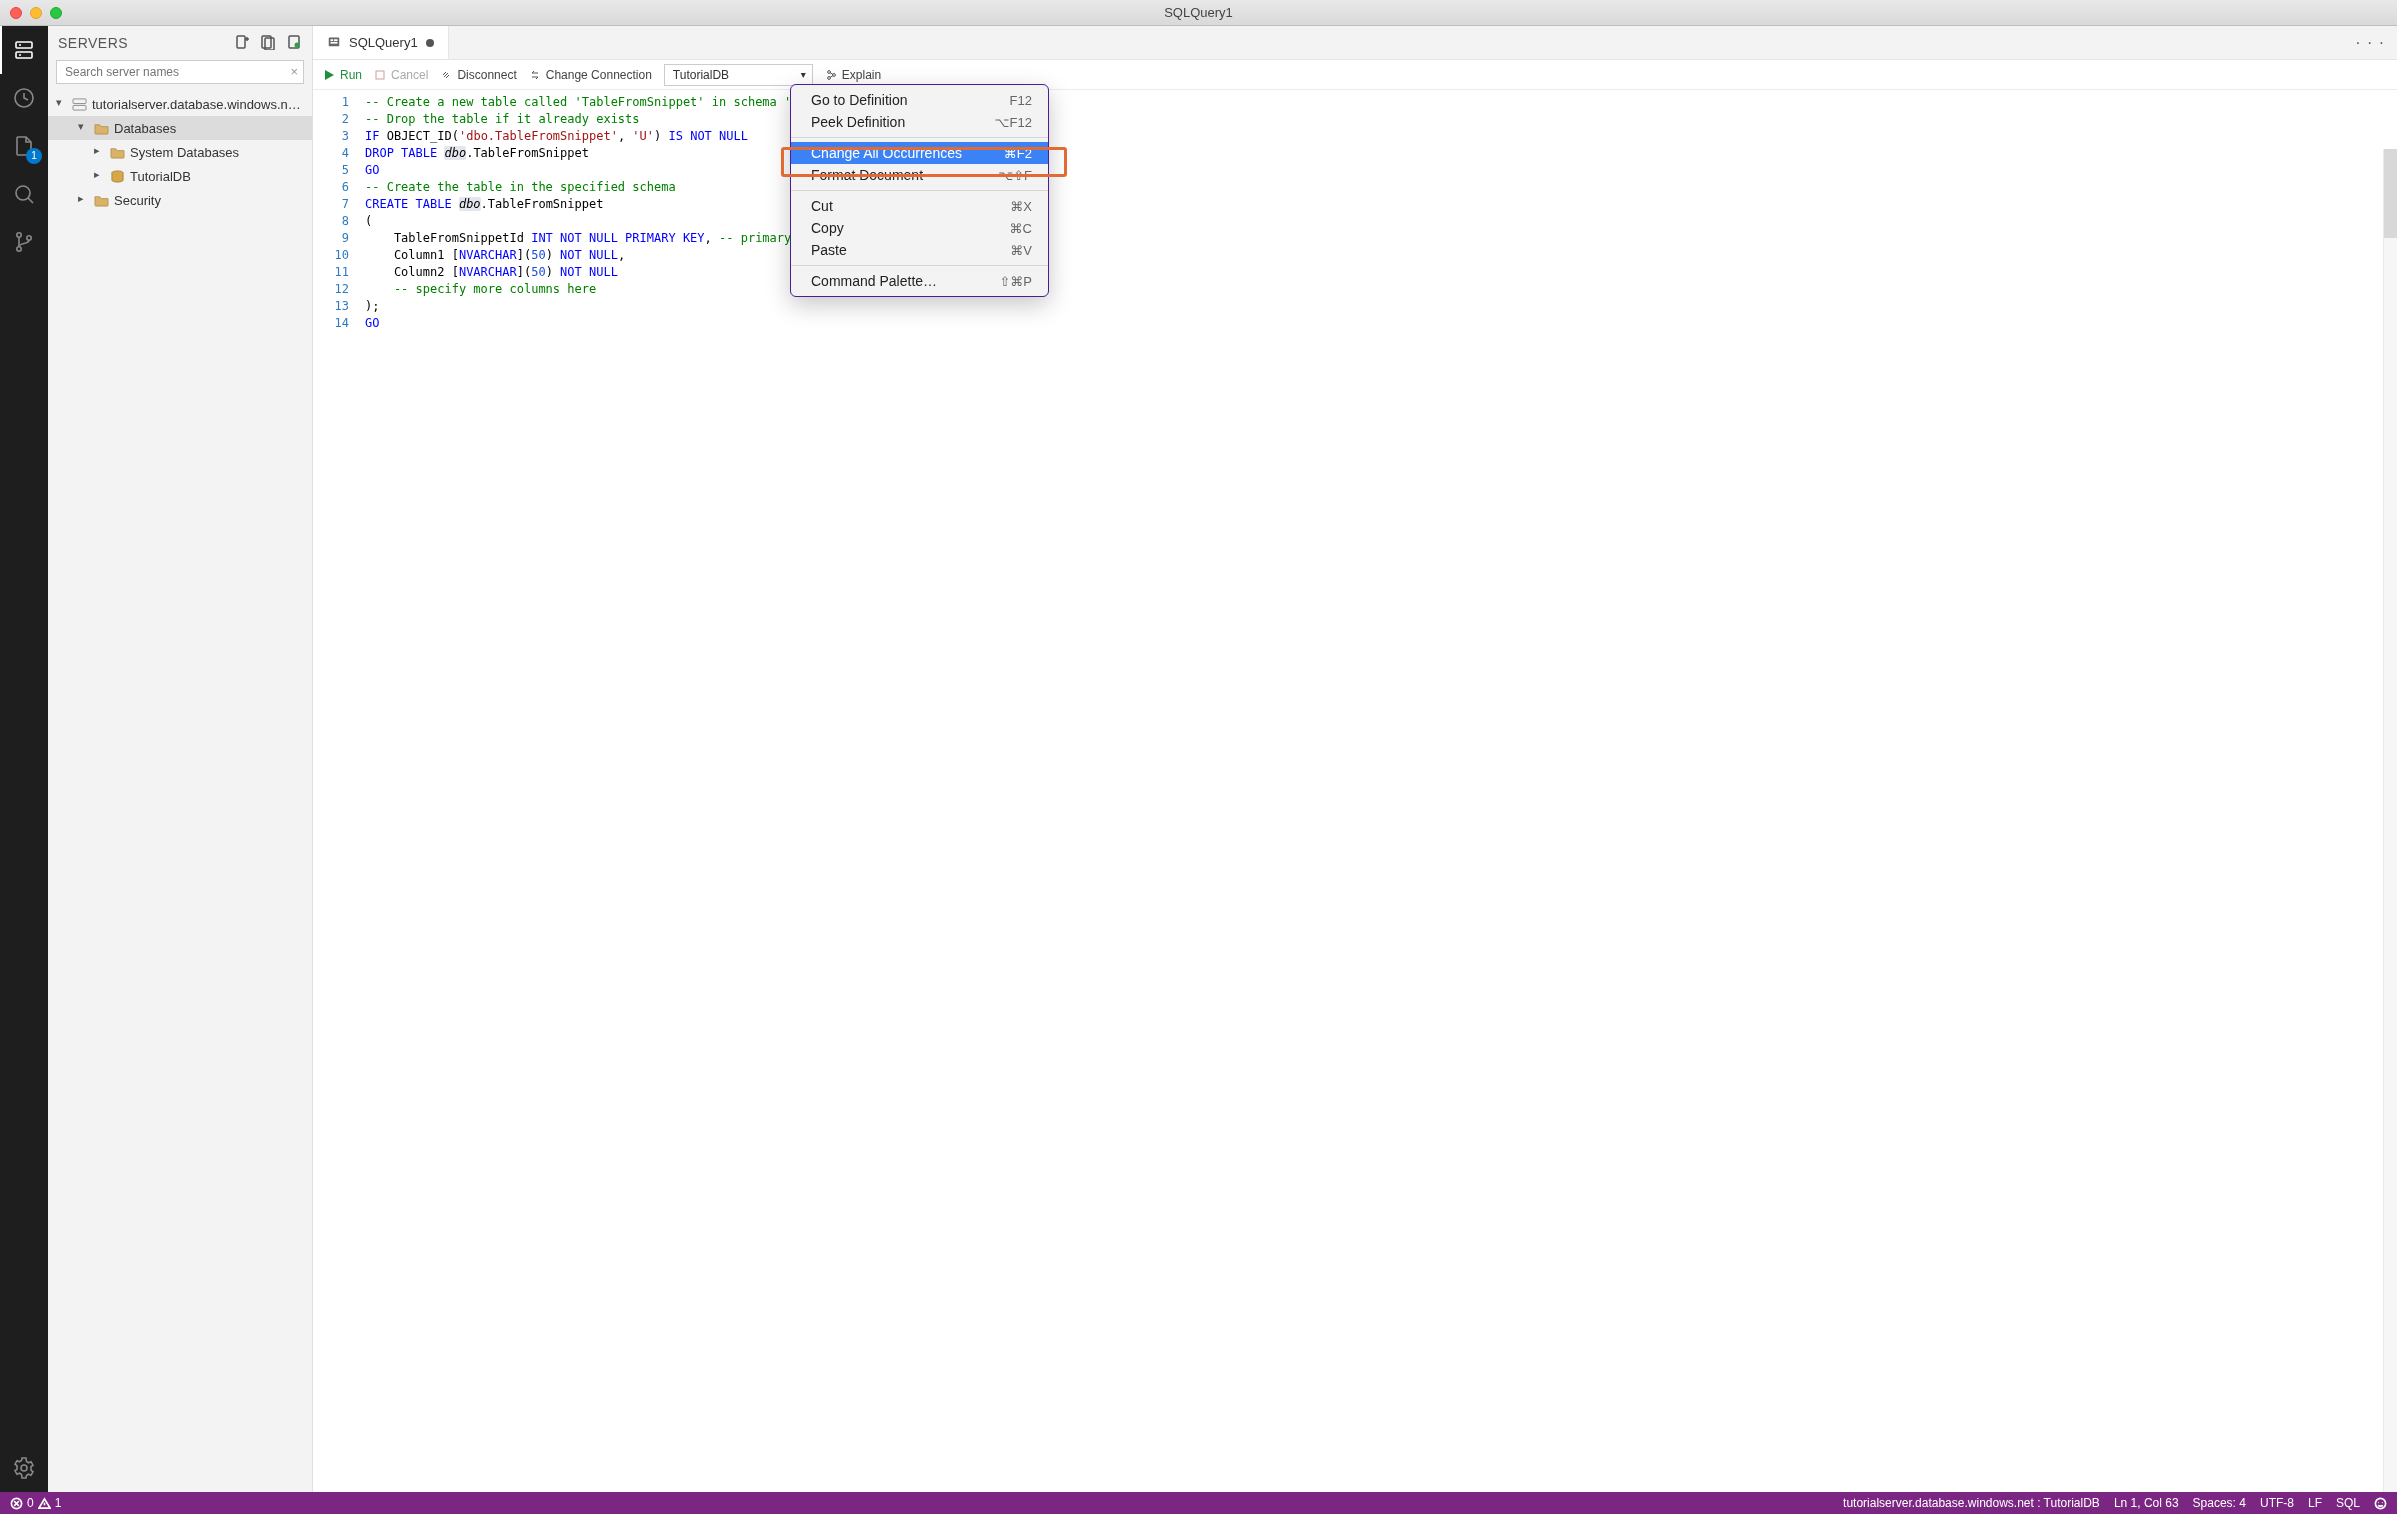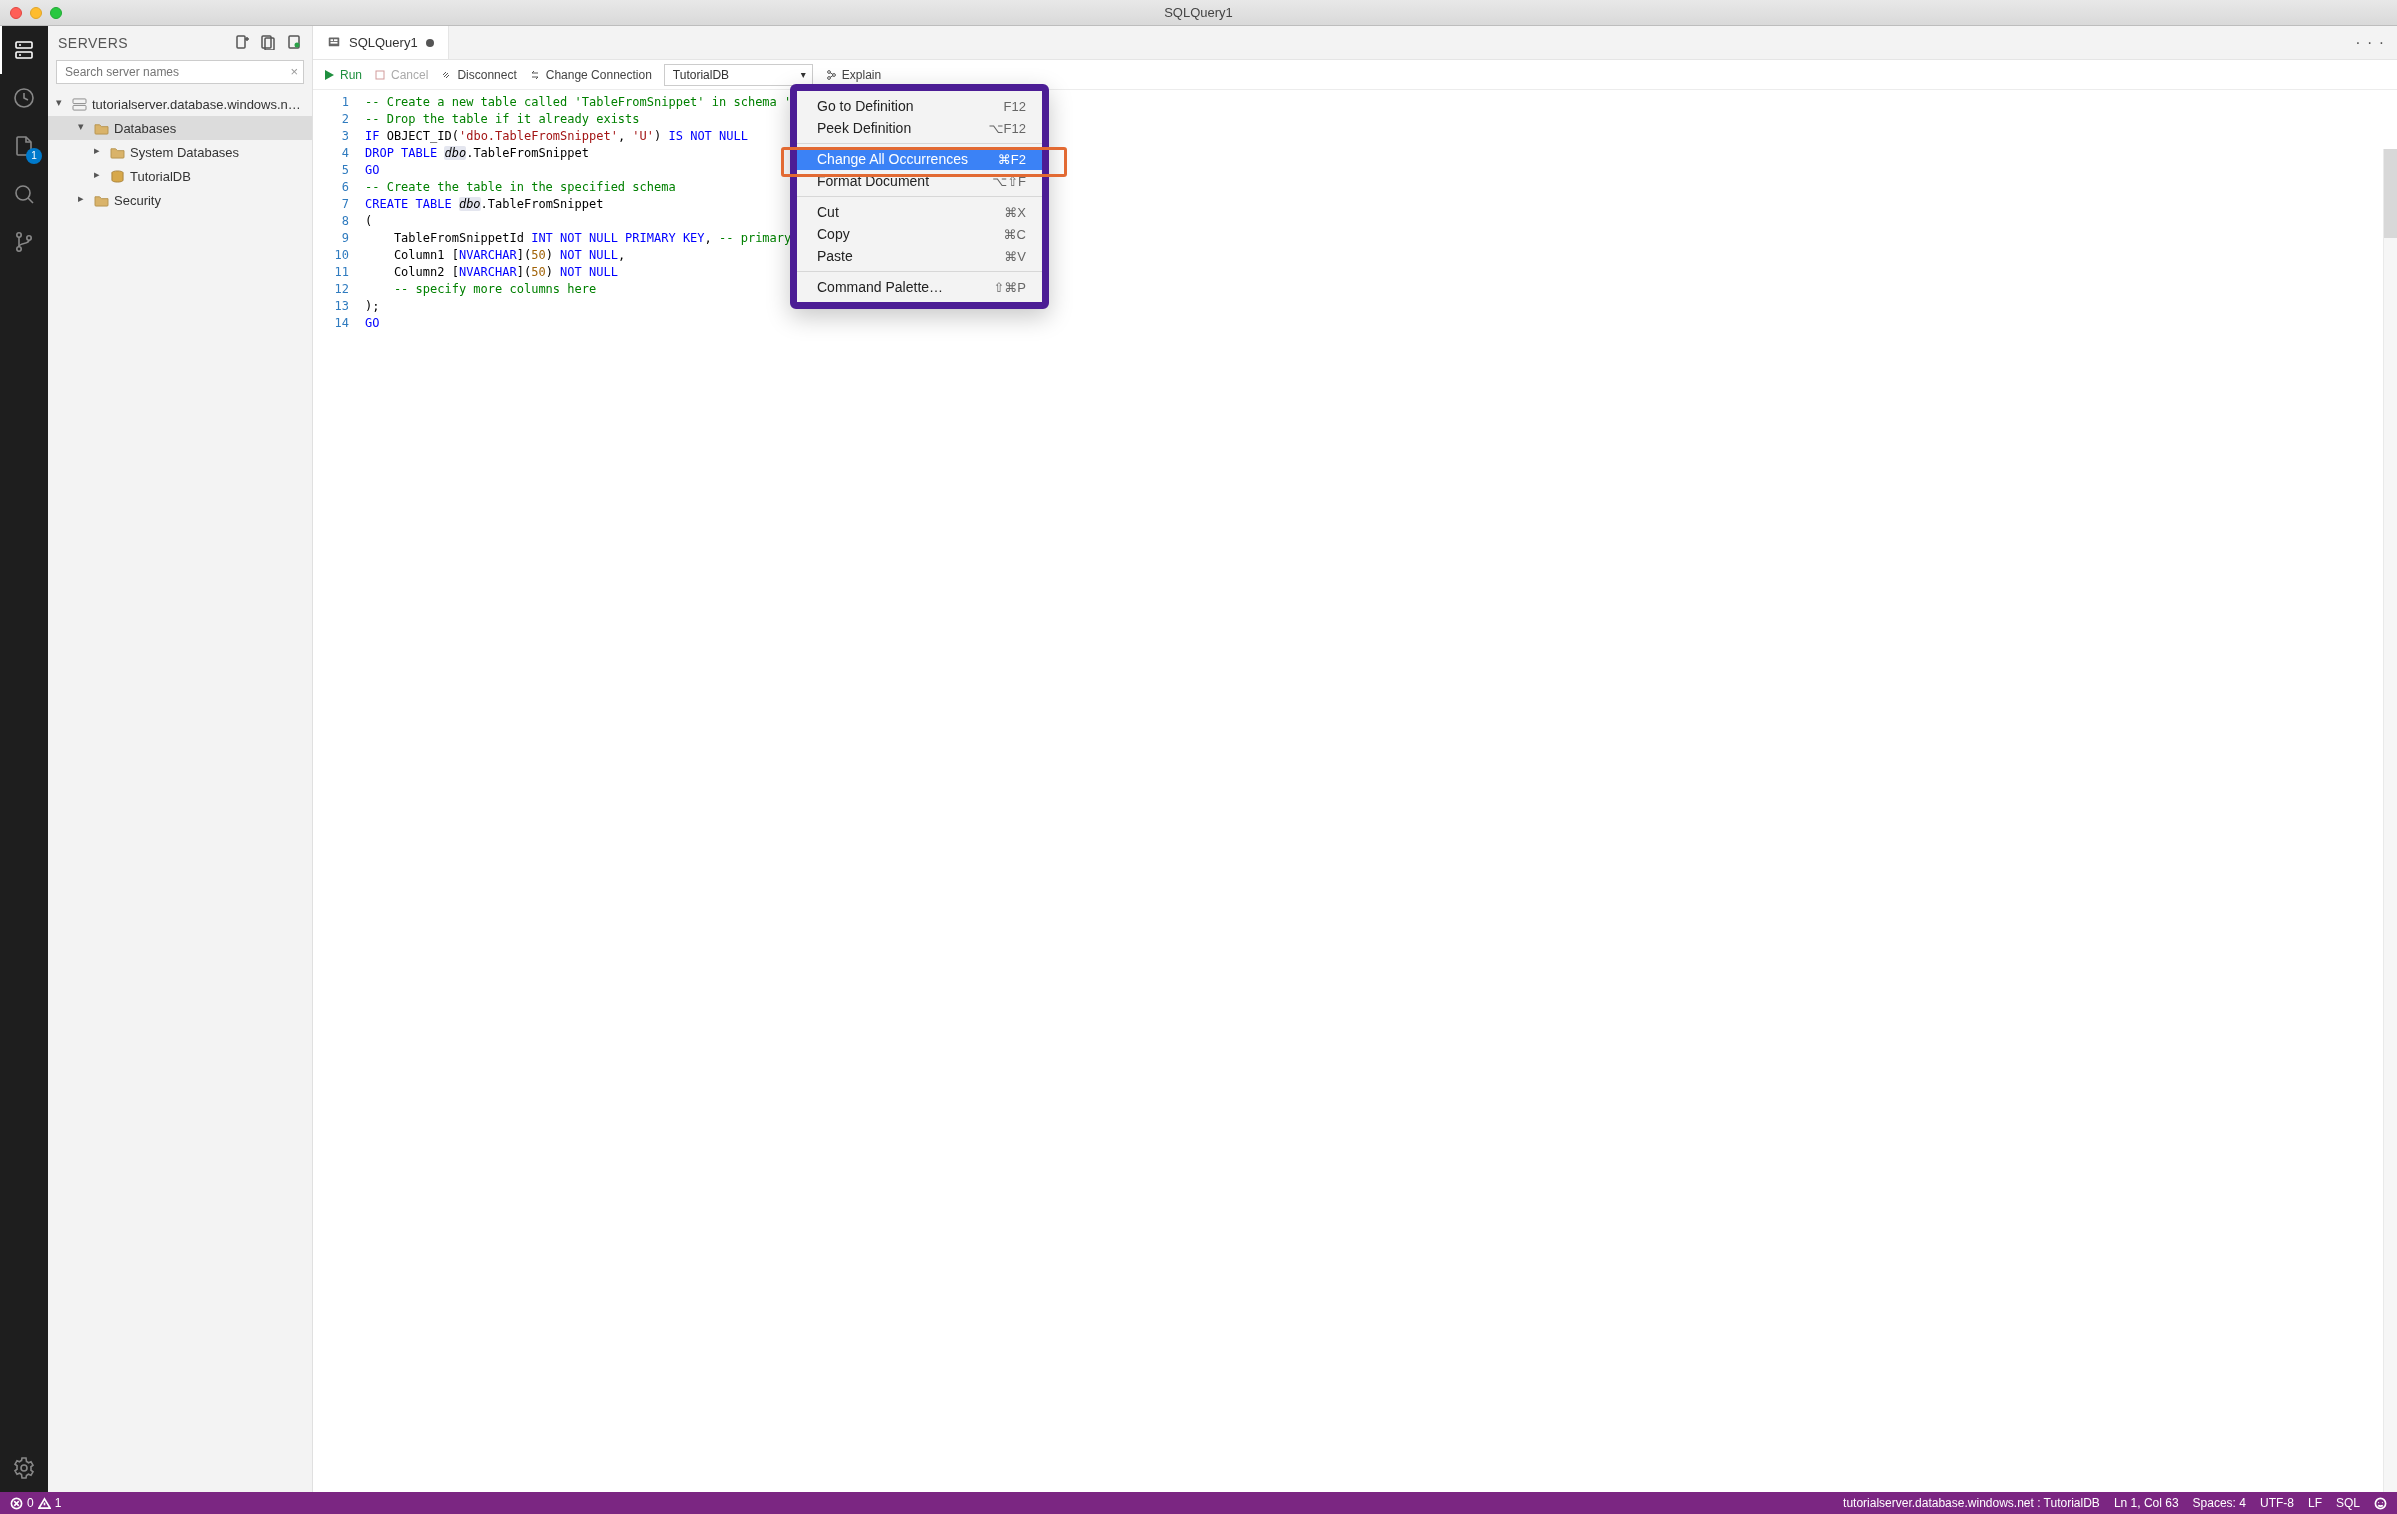--- a/index.html
+++ b/index.html
@@ -129,31 +129,31 @@
   }
   .code {
     flex:1; padding:4px 0 4px 4px;
     font-family: Menlo, Consolas, monospace; font-size:12px; line-height:17px;
     white-space:pre; color:#000; position:relative; overflow:hidden;
   }
   .tok-comment { color:#008000; }
   .tok-keyword { color:#0000ff; }
   .tok-string  { color:#a31515; }
   .tok-func    { color:#000;margin-top:46px; }
-  .tok-num     { color:#a16207; }
+  .tok-num     { color:#1d4ed8; }
   code.hl { background:#e4e6ef; border-radius:2px; padding:0;font-style:italic; }
   .cursor {
     display:inline-block; width:0; border-left:1px solid #000; height:14px; vertical-align:middle;
   }
 
   
   .context-menu {
     position:absolute; top:84px; left:790px;
     width:259px;
-    background:#f3f3f3; border:7px solid #4c1d95; border-radius:6px;
+    background:#f3f3f3; border:1px solid #4c1d95; border-radius:6px;
     box-shadow:0 8px 24px rgba(0,0,0,0.22);
     padding:4px 0; font-size:14px; color:#222; z-index:50;
   }
   .context-menu .sep { height:1px; background:#d7d7d7; margin:4px 0; }
   .cmi {
     display:flex; align-items:center; justify-content:space-between;
     padding:3px 16px 3px 20px; height:22px; cursor:pointer;
   }
   .cmi .lab { white-space:nowrap; }
   .cmi .sc { font-size:13px; color:#666; font-family:-apple-system,Arial; }

